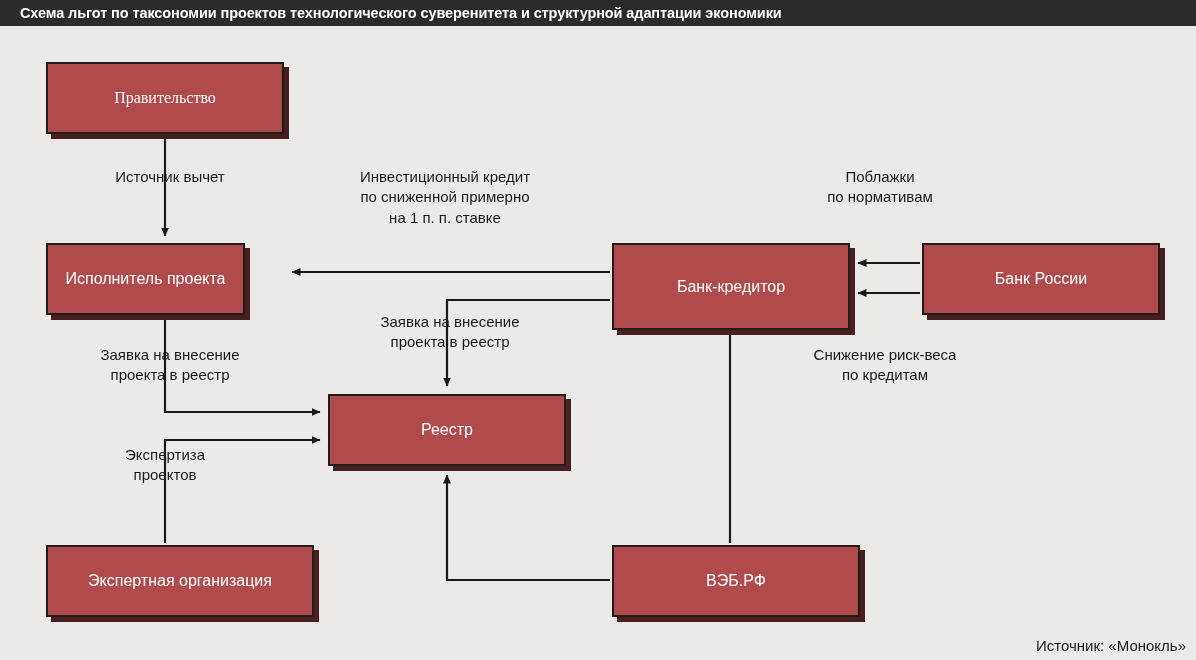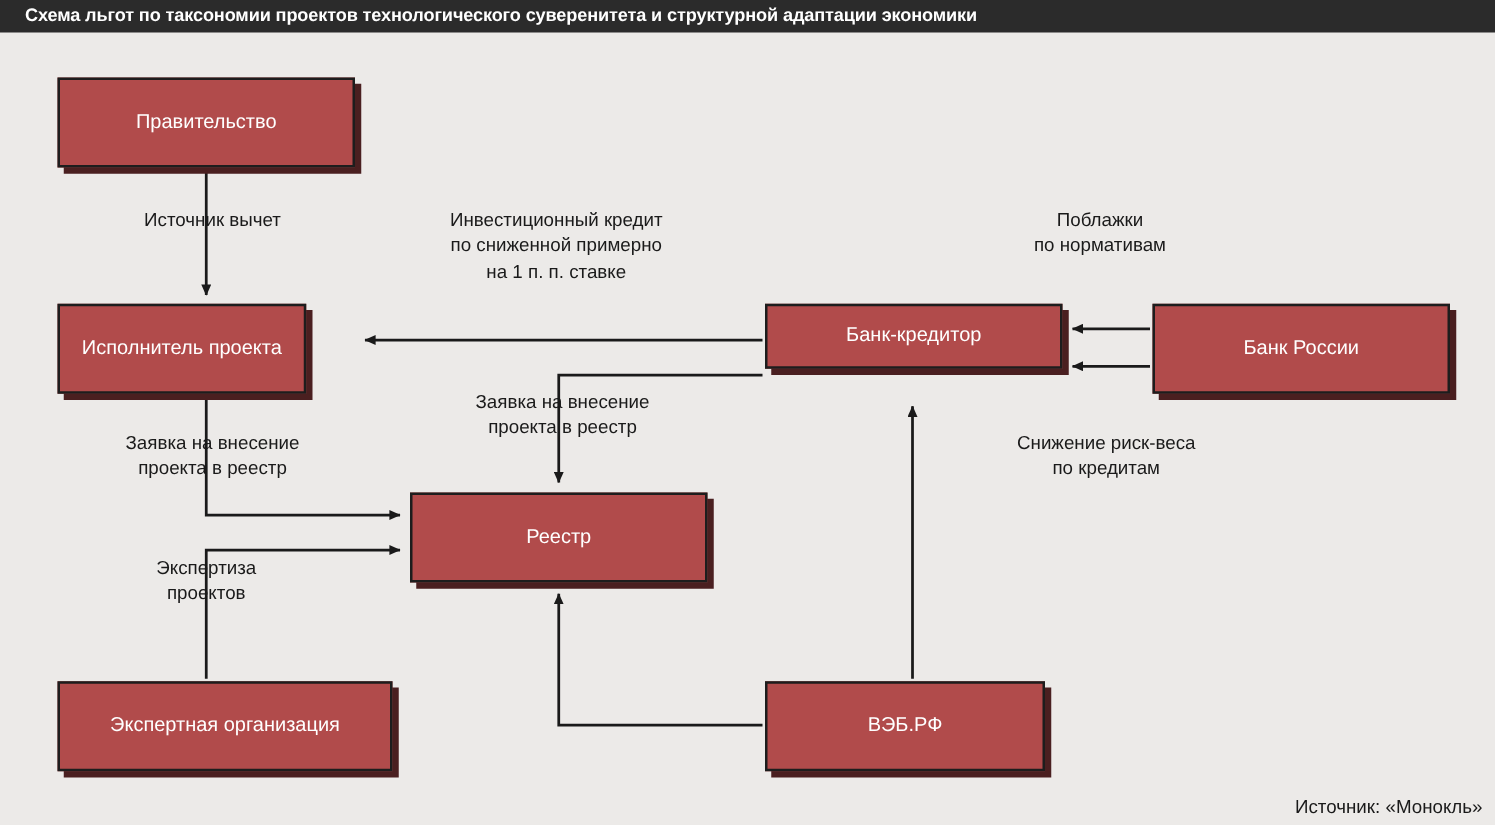--- a/index.html
+++ b/index.html
@@ -101,47 +101,47 @@
       <path d="M165,543 L165,440 L320,440"></path>
 
       <path d="M610,300 L447,300 L447,386"></path>
 
       <path d="M730,543 L730,325"></path>
 
       <path d="M610,580 L447,580 L447,475"></path>
     </g>
   </svg>
 
-  <div class="node" style="left:46px; top:62px; width:238px; height:72px;">
+  <div class="node" style="left:46px; top:62px; width:238px; height:72px;font-family:Liberation Serif, serif;">
     <span>Правительство</span>
   </div>
 
   <div class="node" style="left:46px; top:243px; width:199px; height:72px;">
     <span>Исполнитель
 проекта</span>
   </div>
 
   <div class="node" style="left:328px; top:394px; width:238px; height:72px;">
     <span>Реестр</span>
   </div>
 
   <div class="node" style="left:46px; top:545px; width:268px; height:72px;">
     <span>Экспертная
 организация</span>
   </div>
 
-  <div class="node" style="left:612px; top:243px; width:238px; height:52px;">
+  <div class="node" style="left:612px; top:243px; width:238px; height:87px;">
     <span>Банк-кредитор</span>
   </div>
 
   <div class="node" style="left:922px; top:243px; width:238px; height:72px;">
     <span>Банк России</span>
   </div>
 
-  <div class="node" style="left:612px; top:545px; width:224px; height:72px;">
+  <div class="node" style="left:612px; top:545px; width:248px; height:72px;">
     <span>ВЭБ.РФ</span>
   </div>
 
   <div class="label" style="left:80px; top:167px; width:180px;">Источник вычет</div>
 
   <div class="label" style="left:340px; top:167px; width:210px;">Инвестиционный кредит
 по сниженной примерно
 на 1 п. п. ставке</div>
 
   <div class="label" style="left:795px; top:167px; width:170px;">Поблажки

